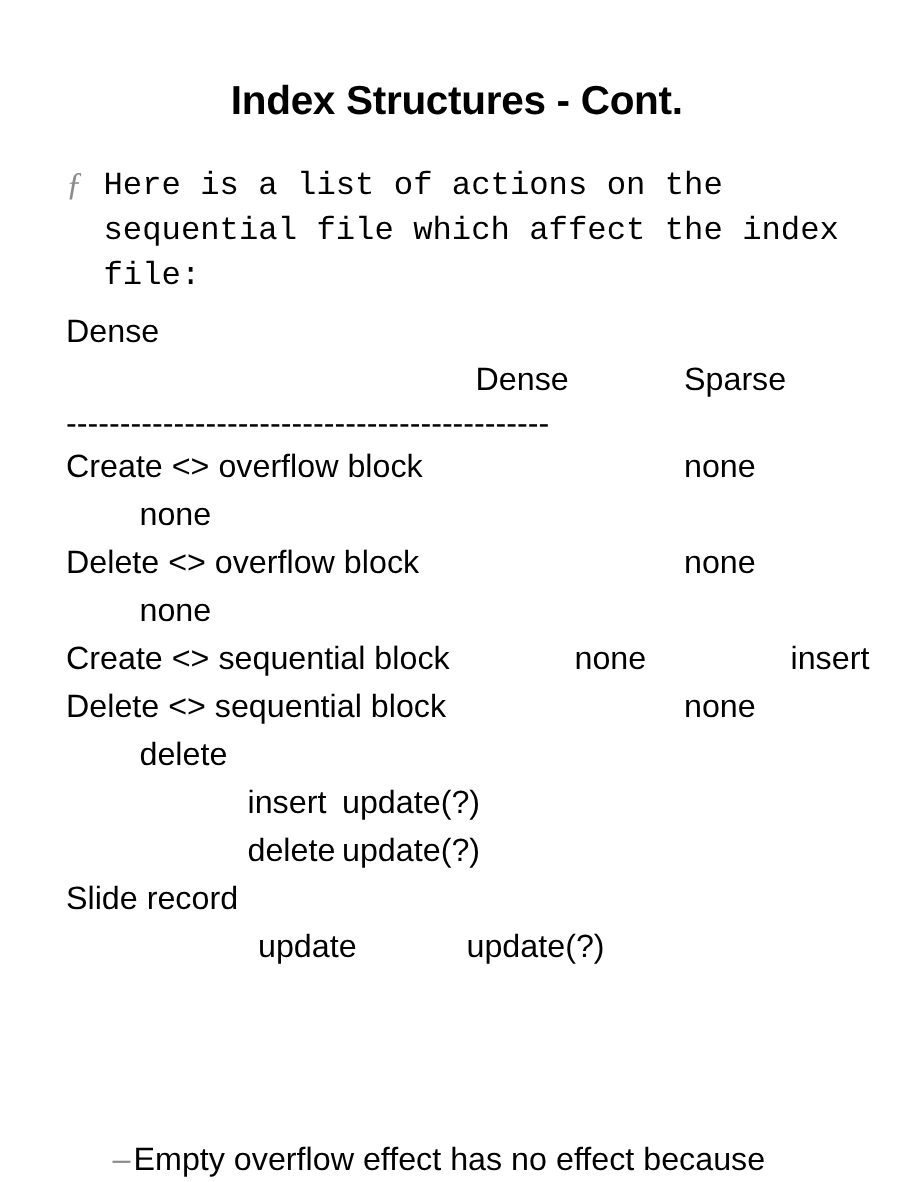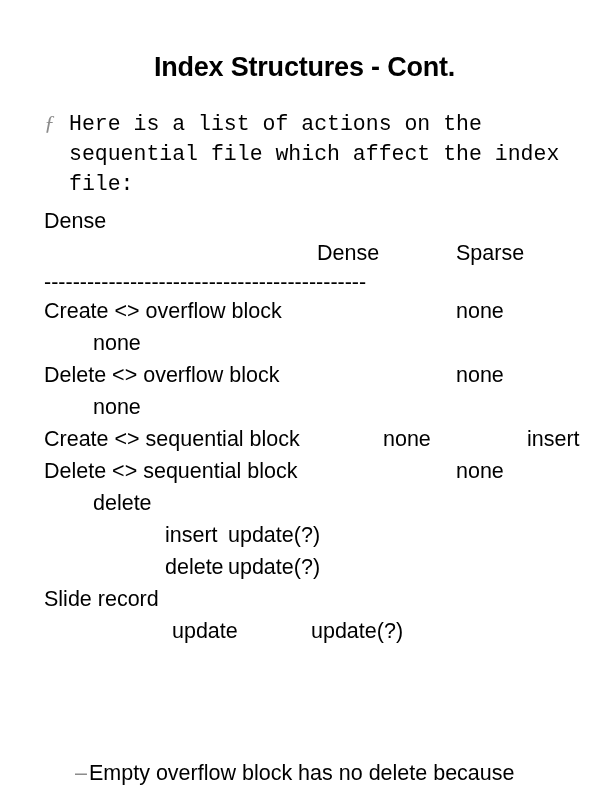--- a/index.html
+++ b/index.html
@@ -215,16 +215,16 @@
     </div>
     <div class="trow">
       <span class="cell col-ind3">update</span>
       <span class="cell col-b311">update(?)</span>
     </div>
 
   </div>
 
   <div class="sub-block">
     <span class="sub-dash" style="color: rgb(140, 140, 140);">–</span>
-    <span class="sub-text">Empty overflow block has no delete because</span>
+    <span class="sub-text">Empty overflow effect has no effect because</span>
   </div>
 
 </div>
 
 </body></html>

